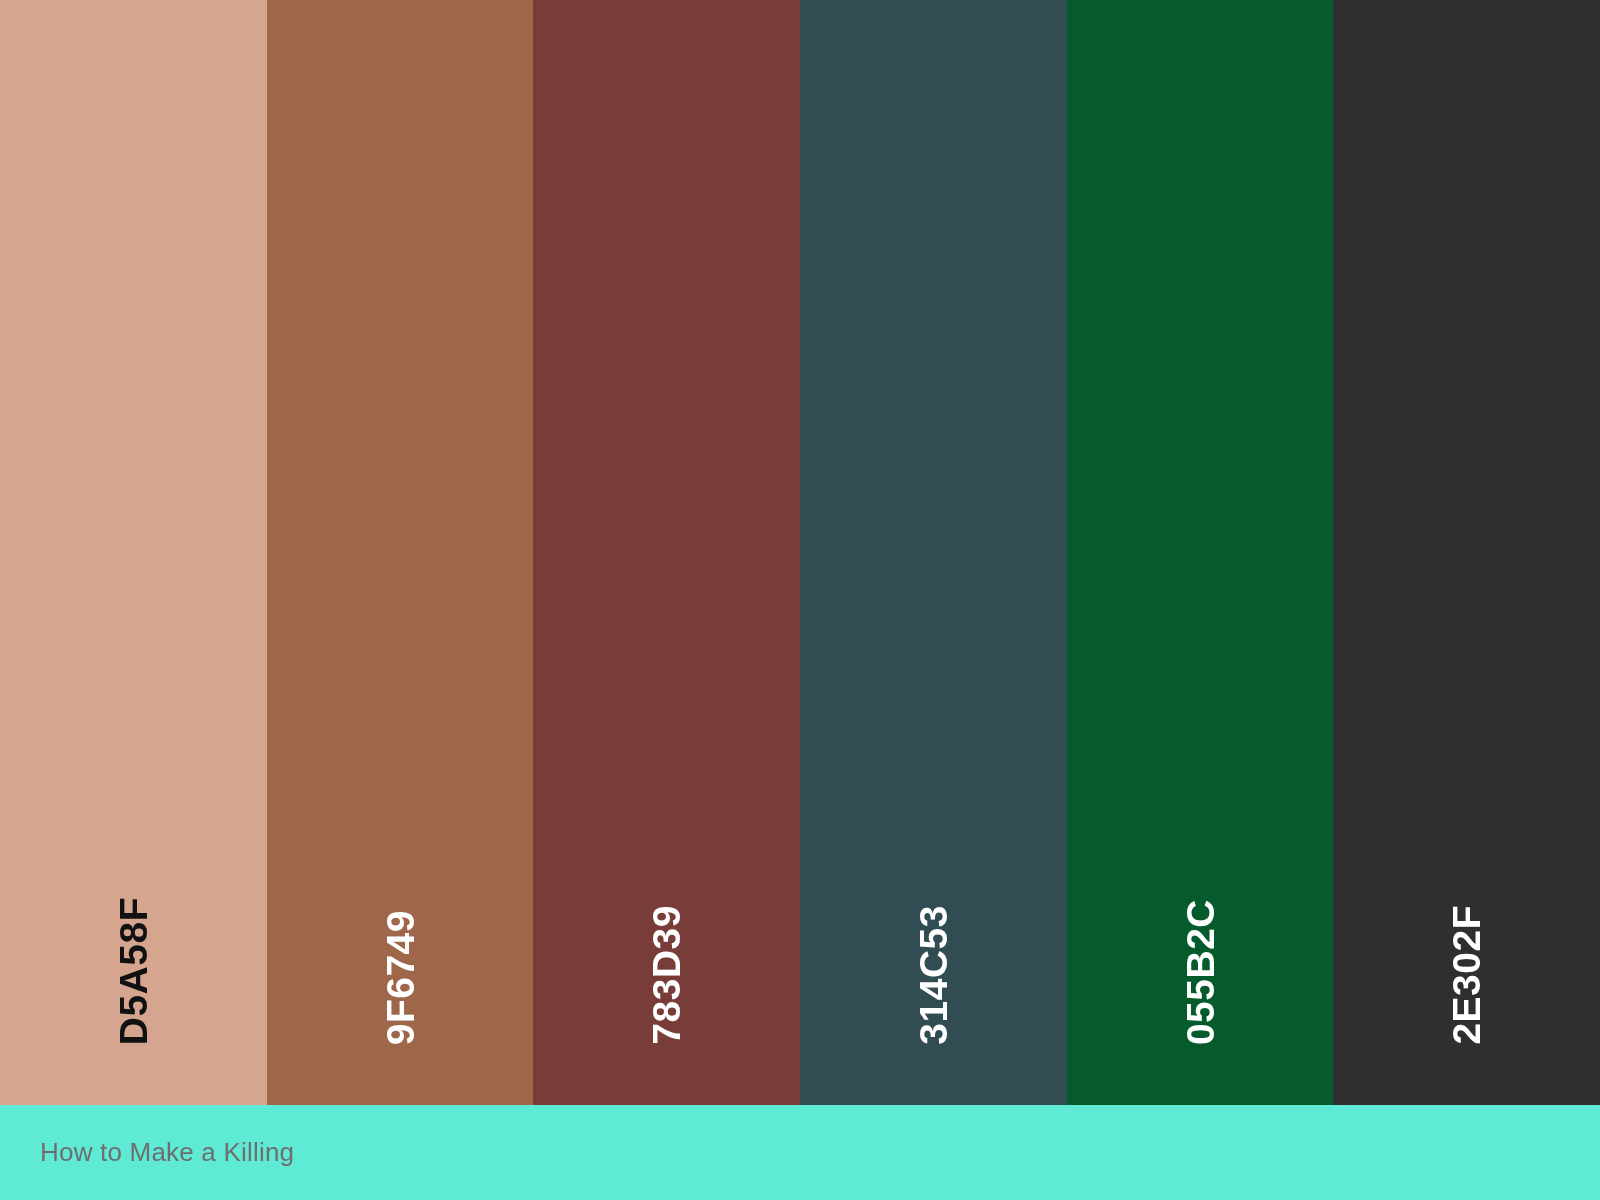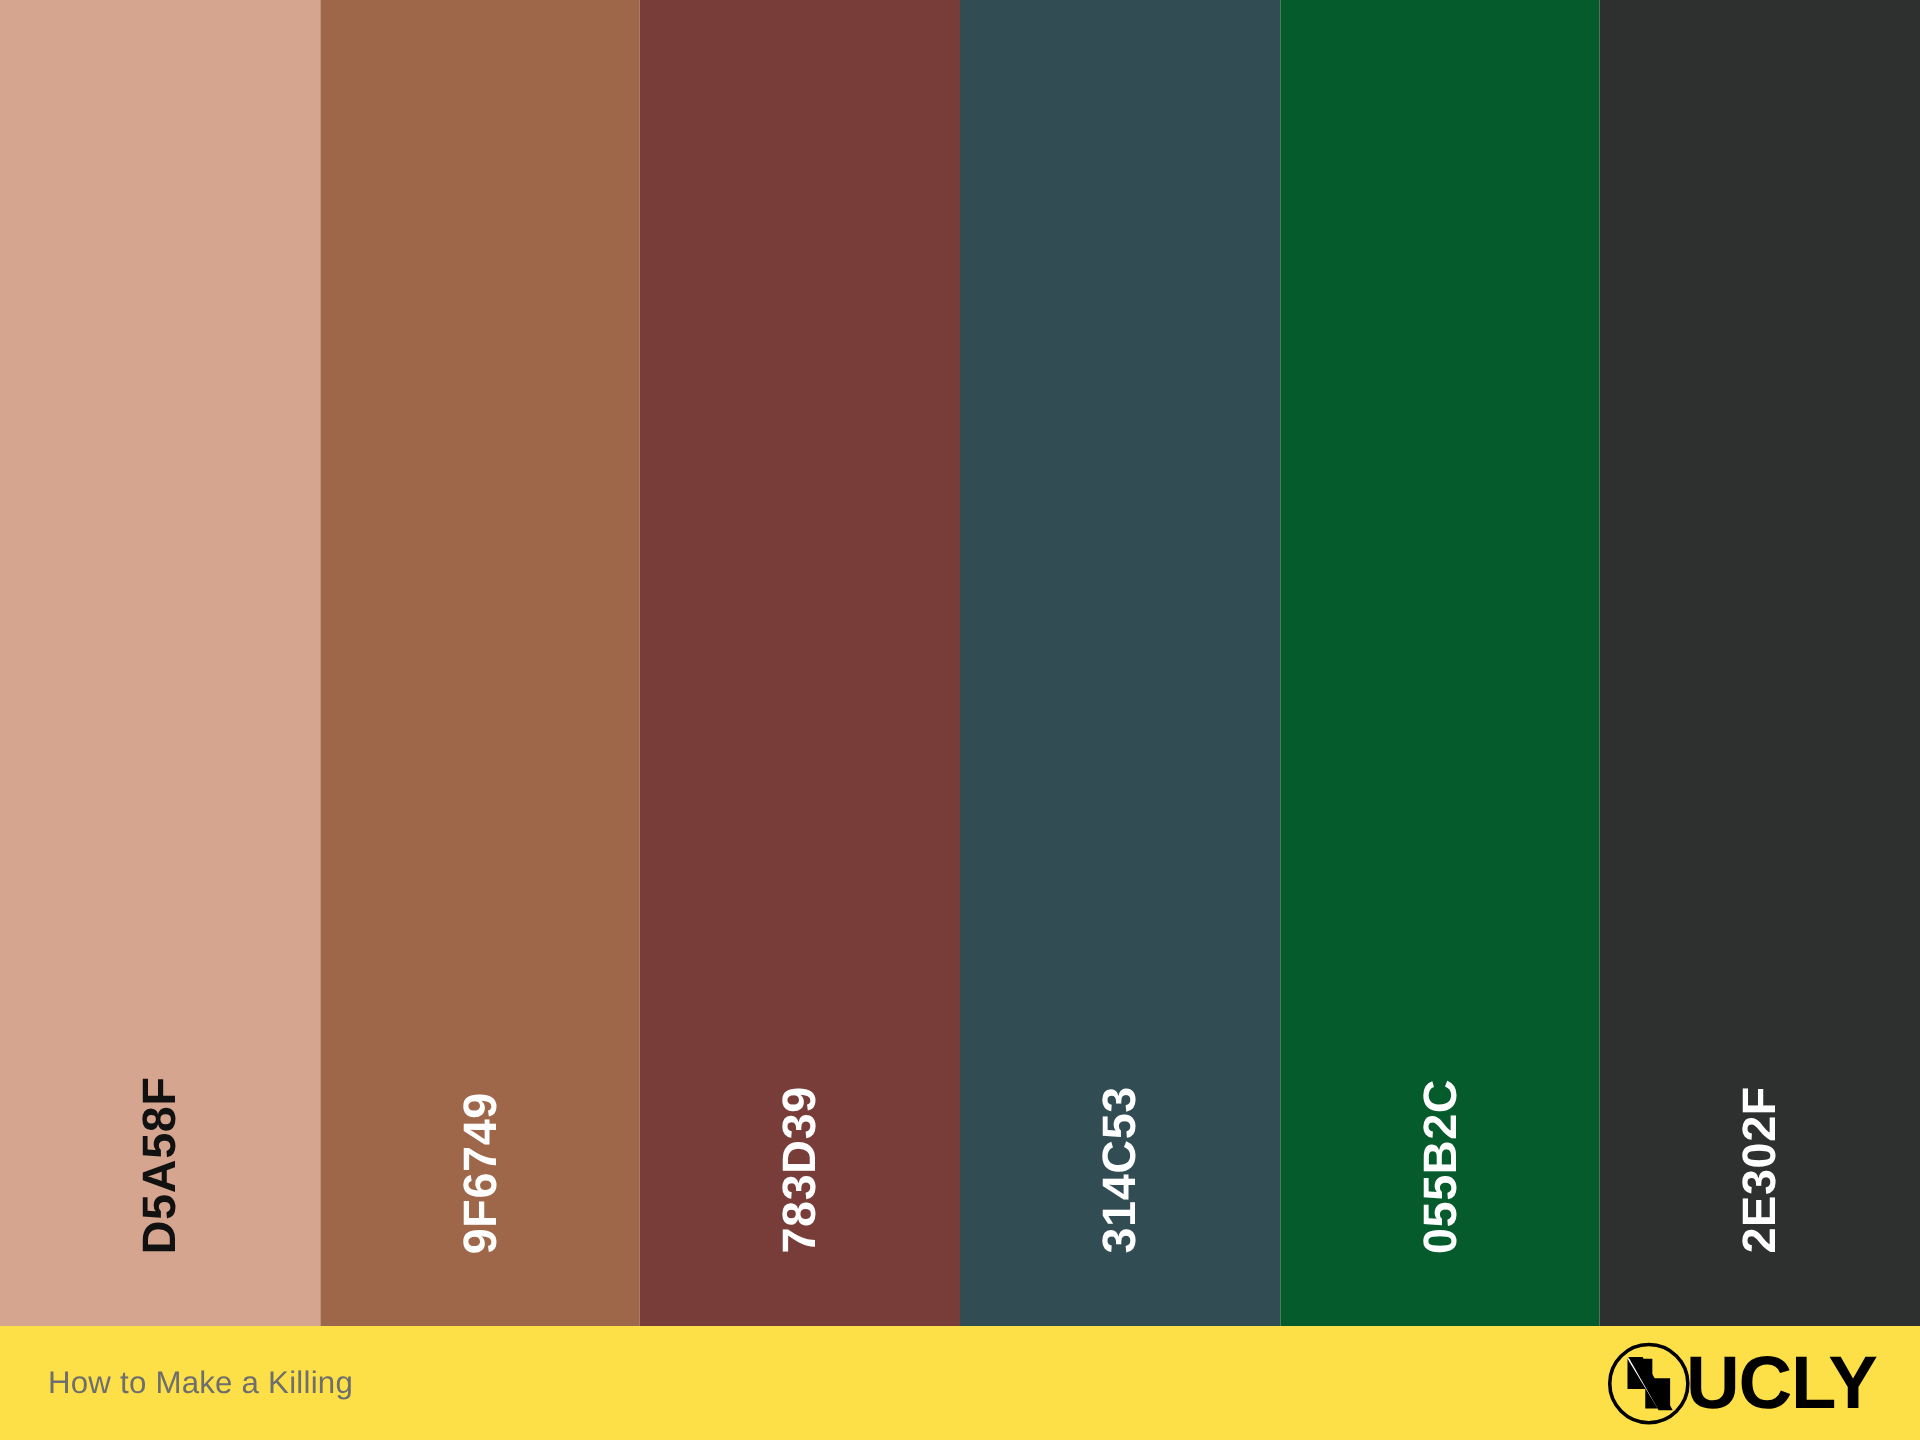--- a/index.html
+++ b/index.html
@@ -58,21 +58,21 @@
     font-size: 39px;
     letter-spacing: 0.5px;
     line-height: 1;
     white-space: nowrap;
   }
 
   
   #footer-bar {
     flex: 1 1 auto;
     width: 1600px;
-    background: #fde047;
+    background: #5eead4;
     display: flex;
     flex-direction: row;
     align-items: center;
     justify-content: space-between;
     padding: 0 36px 0 40px;
   }
 
   #footer-title {
     font-family: "Liberation Sans", sans-serif;
     font-size: 26px;
@@ -149,25 +149,16 @@
         <span class="swatch-label-text" style="color: rgb(255, 255, 255);">2E302F</span>
       </div>
     </div>
 
   </div>
 
   <div id="footer-bar">
 
     <div id="footer-title" style="color: rgb(110, 110, 110);">How to Make a Killing</div>
 
-    <div id="brand-logo">
-      <svg id="brand-mark" viewBox="0 0 100 100">
-        <circle cx="50" cy="50" r="44" fill="none" stroke="#000000" stroke-width="4"></circle>
-        <path d="M 26 22 L 26 56 L 46 56 L 46 78 L 74 78 L 74 44 L 54 44 L 54 22 Z" fill="#000000"></path>
-        <path d="M 26 22 L 40 22 L 74 78 L 60 78 Z" fill="#ffffff"></path>
-        <path d="M 27 20 L 43 20 L 77 80 L 61 80 Z" fill="#000000"></path>
-      </svg>
-      <span id="brand-wordmark" style="color: rgb(0, 0, 0);">UCLY</span>
-    </div>
 
   </div>
 
 </div>
 
 </body></html>

